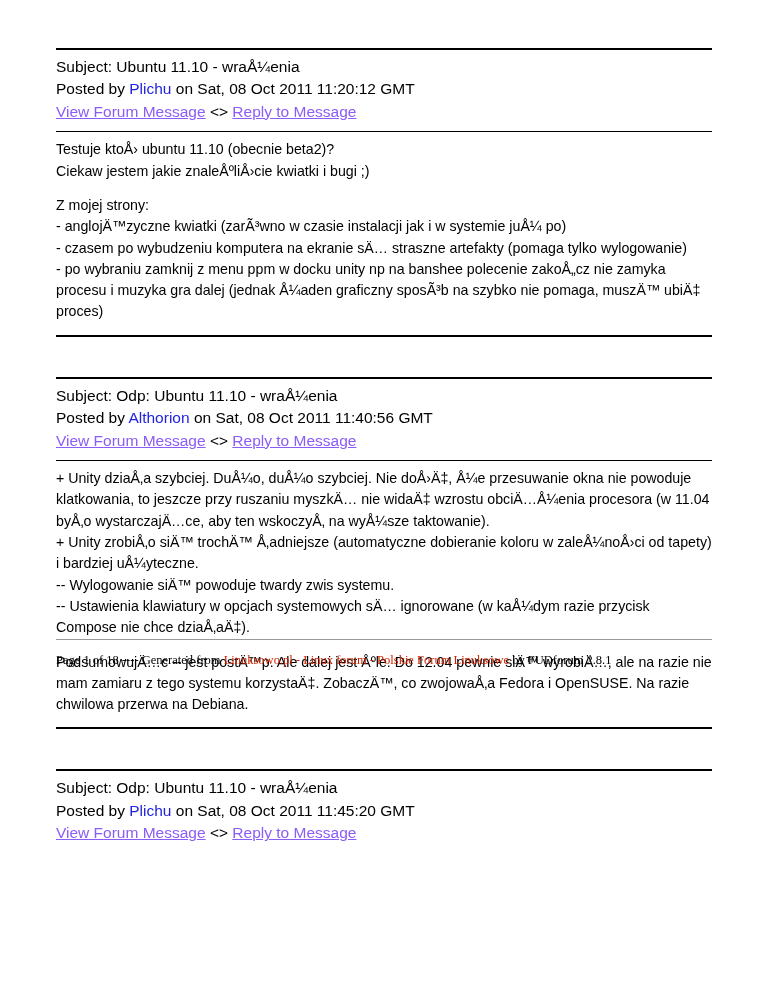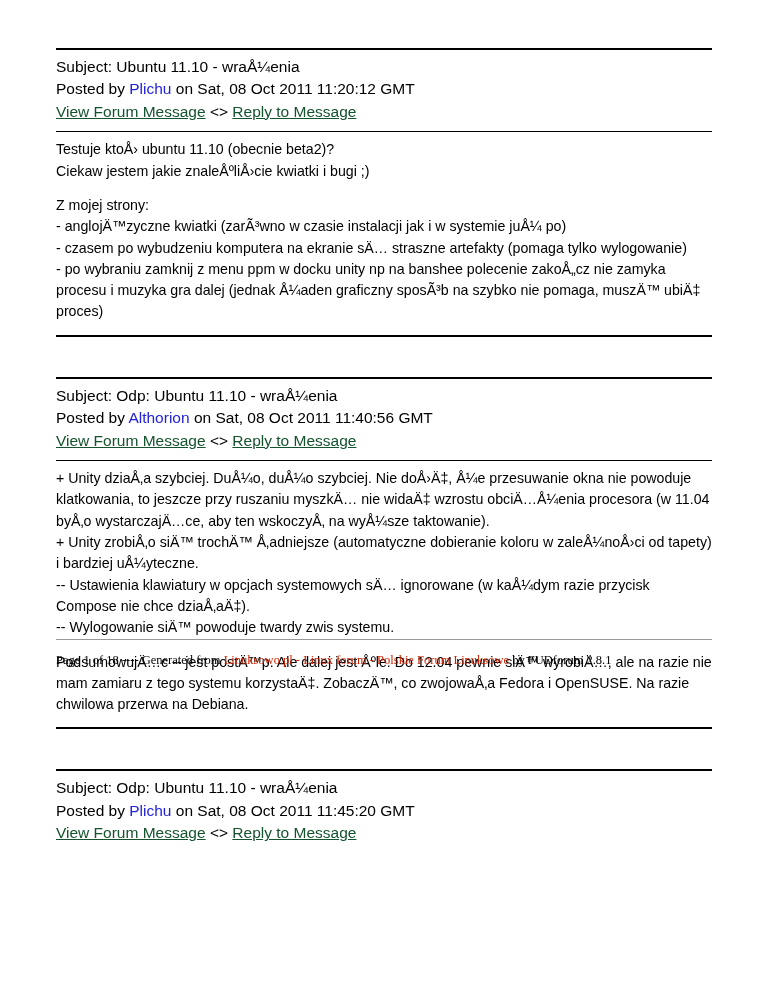--- a/index.html
+++ b/index.html
@@ -35,21 +35,21 @@
     margin-bottom: 0;
   }
   .post-head {
     font-size: 15.5px;
     line-height: 1.45;
   }
   .post-head .line {
     white-space: nowrap;
   }
   .lnk {
-    color: #14532d;
+    color: #8b5cf6;
     text-decoration: underline;
     cursor: pointer;
   }
   .lnk-plain {
     color: #2222dd;
     text-decoration: none;
   }
   .sep {
     color: #000;
   }
@@ -118,22 +118,22 @@
     <hr class="rule-thick">
     <div class="post-head">
       <div class="line"><span>Subject: </span><span>Odp: Ubuntu 11.10 - wraÅ¼enia</span></div>
       <div class="line"><span>Posted by </span><span class="lnk-plain">Althorion</span><span> on Sat, 08 Oct 2011 11:40:56 GMT</span></div>
       <div class="line"><span class="lnk">View Forum Message</span><span class="sep"> &lt;&gt; </span><span class="lnk">Reply to Message</span></div>
     </div>
     <hr class="rule-thin">
     <div class="post-body">
       <p>+ Unity dziaÅ‚a szybciej. DuÅ¼o, duÅ¼o szybciej. Nie doÅ›Ä‡, Å¼e przesuwanie okna nie powoduje klatkowania, to jeszcze przy ruszaniu myszkÄ… nie widaÄ‡ wzrostu obciÄ…Å¼enia procesora (w 11.04 byÅ‚o wystarczajÄ…ce, aby ten wskoczyÅ‚ na wyÅ¼sze taktowanie).</p>
       <p>+ Unity zrobiÅ‚o siÄ™ trochÄ™ Å‚adniejsze (automatyczne dobieranie koloru w zaleÅ¼noÅ›ci od tapety) i bardziej uÅ¼yteczne.</p>
+      <p>-- Wylogowanie siÄ™ powoduje twardy zwis systemu.</p>
       <p>-- Ustawienia klawiatury w opcjach systemowych sÄ… ignorowane (w kaÅ¼dym razie przycisk Compose nie chce dziaÅ‚aÄ‡).</p>
-      <p>-- Wylogowanie siÄ™ powoduje twardy zwis systemu.</p>
       <p class="gap">PodsumowujÄ…c -- jest postÄ™p. Ale dalej jest Åºle. Do 12.04 pewnie siÄ™ wyrobiÄ…, ale na razie nie mam zamiaru z tego systemu korzystaÄ‡. ZobaczÄ™, co zwojowaÅ‚a Fedora i OpenSUSE. Na razie chwilowa przerwa na Debiana.</p>
     </div>
     <hr class="rule-thick" style="margin-top:12px">
   </div>
 
   <div class="spacer-between"></div>
 
   <div class="post">
     <hr class="rule-thick">
     <div class="post-head">

